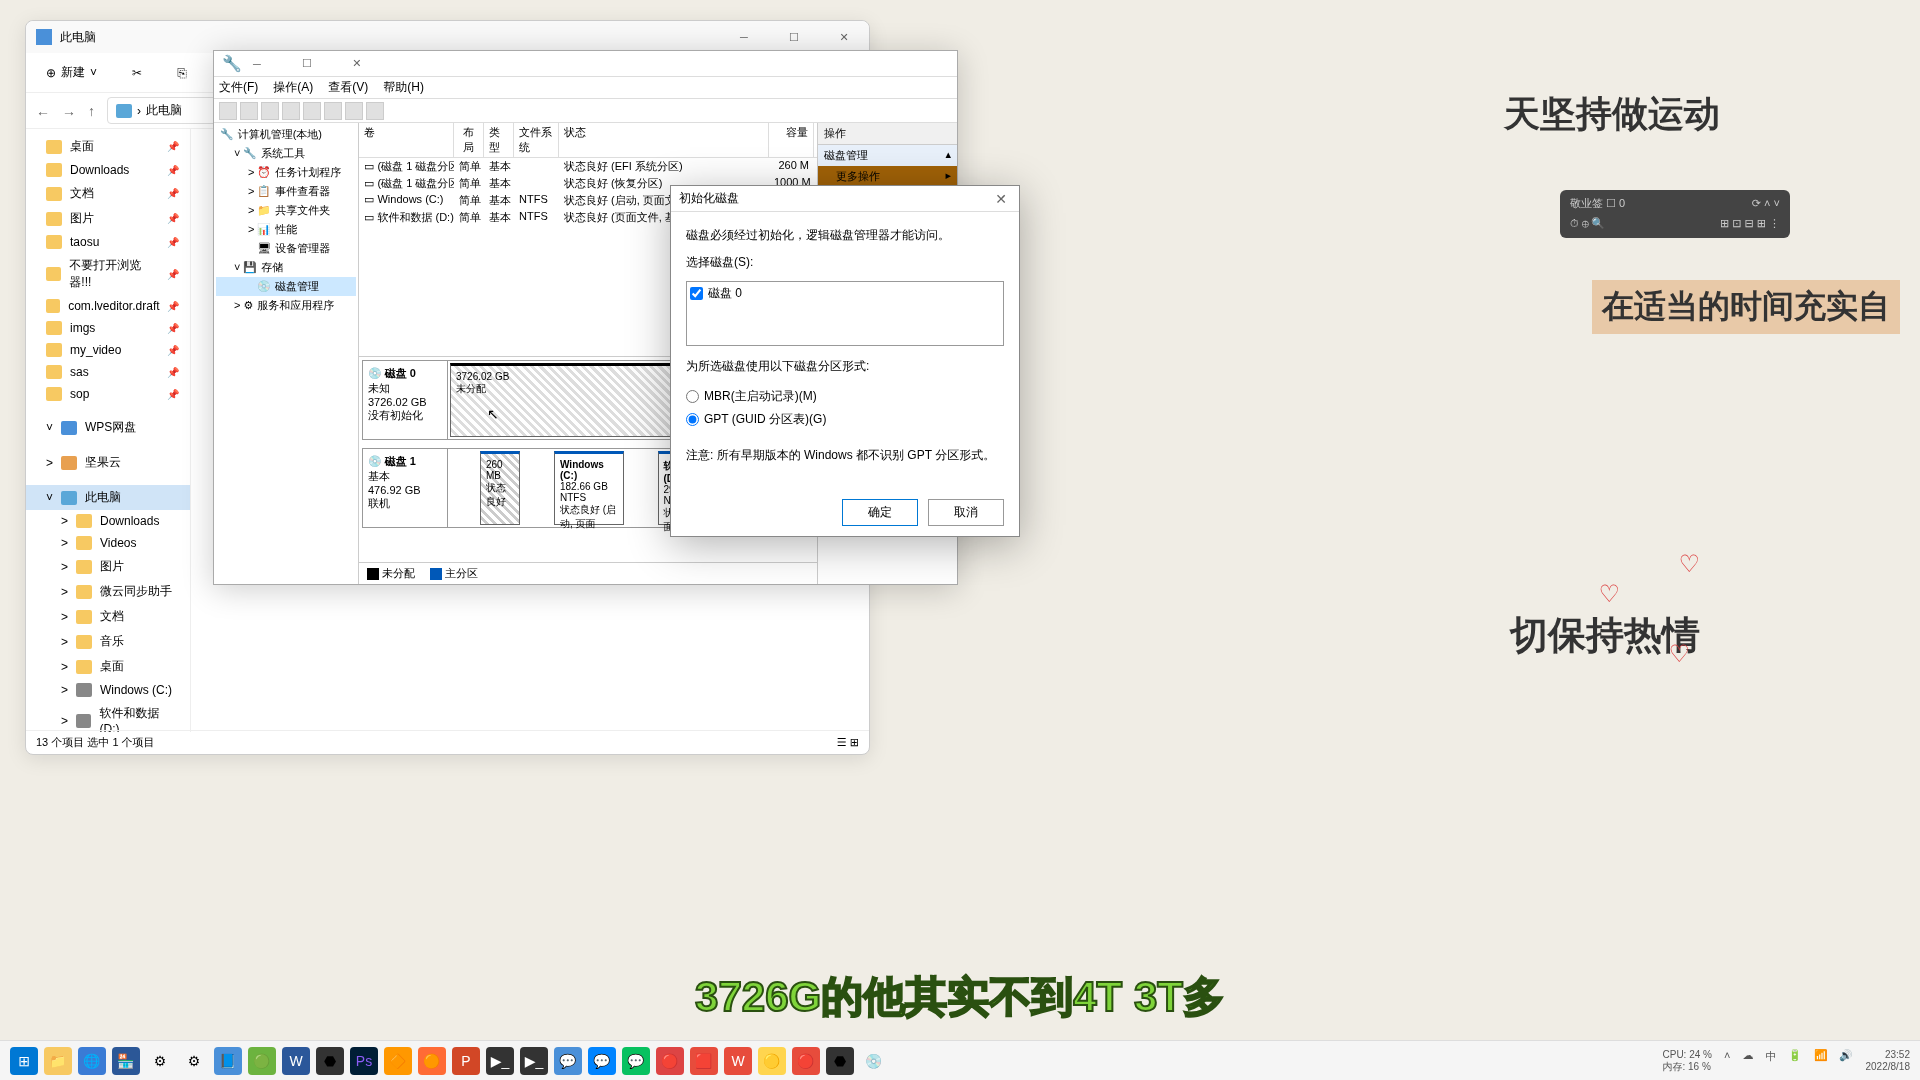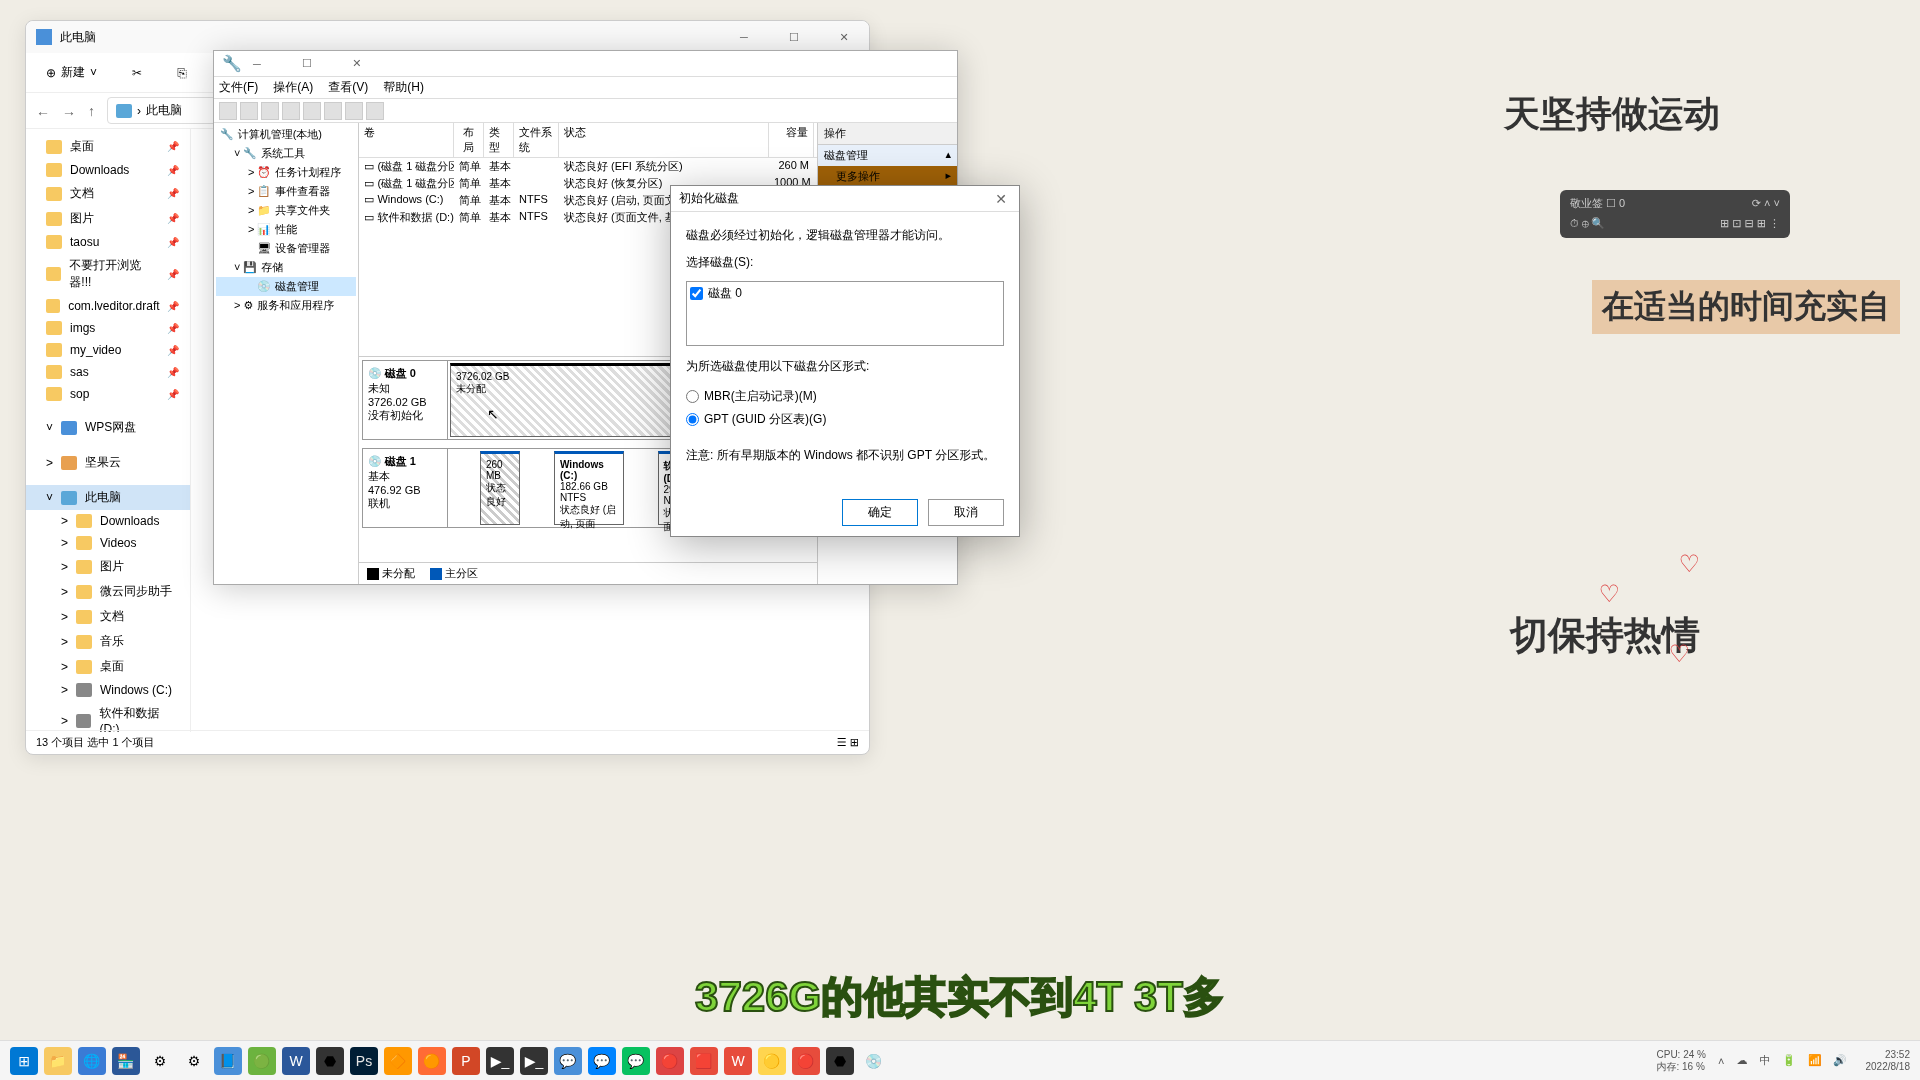--- a/index.html
+++ b/index.html
@@ -88,23 +88,23 @@
 .widget { position: absolute; top: 190px; right: 130px; width: 230px; height: 48px; background: #444; border-radius: 6px; color: #ccc; font-size: 11px; padding: 6px 10px; }
 .widget-row { display: flex; justify-content: space-between; align-items: center; }
 
 
 .subtitle { position: absolute; bottom: 55px; left: 50%; transform: translateX(-50%); font-size: 42px; font-weight: bold; color: #7fd43a; -webkit-text-stroke: 2px #2a5010; }
 
 
 .taskbar { position: absolute; bottom: 0; left: 0; right: 0; height: 40px; background: #f5f5f5; border-top: 1px solid #ddd; display: flex; align-items: center; padding: 0 10px; }
 .taskbar-icons { display: flex; gap: 6px; }
 .tb-icon { width: 28px; height: 28px; border-radius: 4px; display: flex; align-items: center; justify-content: center; font-size: 14px; }
-.systray { margin-left: auto; display: flex; align-items: center; gap: 12px; font-size: 11px; color: #555; }
+.systray { margin-left: auto; display: flex; align-items: flex-start; gap: 12px; font-size: 11px; color: #555; }
 .sys-stats { font-size: 10px; line-height: 1.2; }
-.sys-time { font-size: 10px; line-height: 1.2; text-align: right; margin-left: 6px; }
+.sys-time { font-size: 10px; line-height: 1.2; text-align: right; }
 
 .cursor { position: absolute; left: 487px; top: 406px; font-size: 14px; z-index: 50; pointer-events: none; }
 </style>
 </head>
 <body>
 
 <div class="desktop-text text1">天坚持做运动</div>
 <div class="desktop-text text2">在适当的时间充实自</div>
 <div class="desktop-text text3">切保持热情</div>
 <div class="heart h1">♡</div>
@@ -412,21 +412,21 @@
     <div class="tb-icon" style="background:#0078d4;color:#fff">⊞</div>
     <div class="tb-icon" style="background:#f7c962">📁</div>
     <div class="tb-icon" style="background:#3a7bd5">🌐</div>
     <div class="tb-icon" style="background:#2b5797">🏪</div>
     <div class="tb-icon">⚙</div>
     <div class="tb-icon">⚙</div>
     <div class="tb-icon" style="background:#4a90d9">📘</div>
     <div class="tb-icon" style="background:#6cb33f">🟢</div>
     <div class="tb-icon" style="background:#2b579a;color:#fff">W</div>
     <div class="tb-icon" style="background:#333">⬣</div>
-    <div class="tb-icon" style="background:#001e36;color:#e5e5e5">Ps</div>
+    <div class="tb-icon" style="background:#001e36;color:#8b5cf6">Ps</div>
     <div class="tb-icon" style="background:#ff9800">🔶</div>
     <div class="tb-icon" style="background:#ff6b35">🟠</div>
     <div class="tb-icon" style="background:#d24726;color:#fff">P</div>
     <div class="tb-icon" style="background:#333;color:#fff">▶_</div>
     <div class="tb-icon" style="background:#333;color:#fff">▶_</div>
     <div class="tb-icon" style="background:#4a90d9">💬</div>
     <div class="tb-icon" style="background:#0084ff">💬</div>
     <div class="tb-icon" style="background:#07c160">💬</div>
     <div class="tb-icon" style="background:#d44">🔴</div>
     <div class="tb-icon" style="background:#e74c3c">🟥</div>

